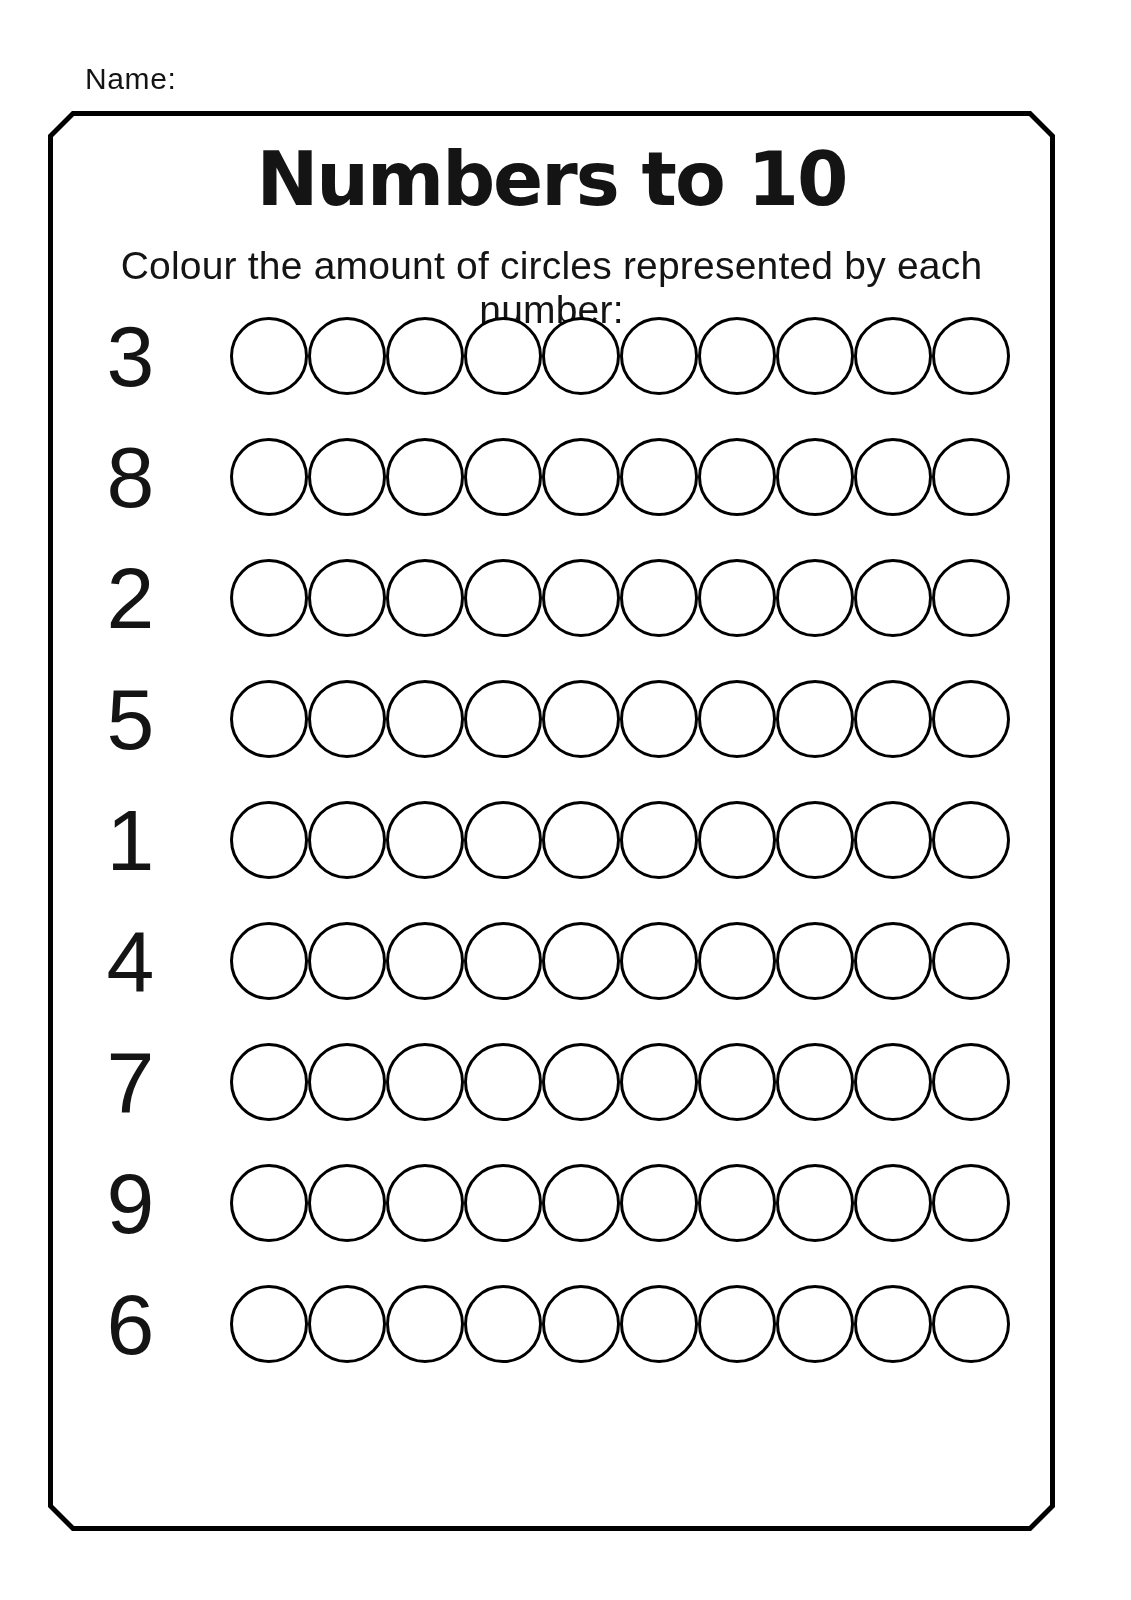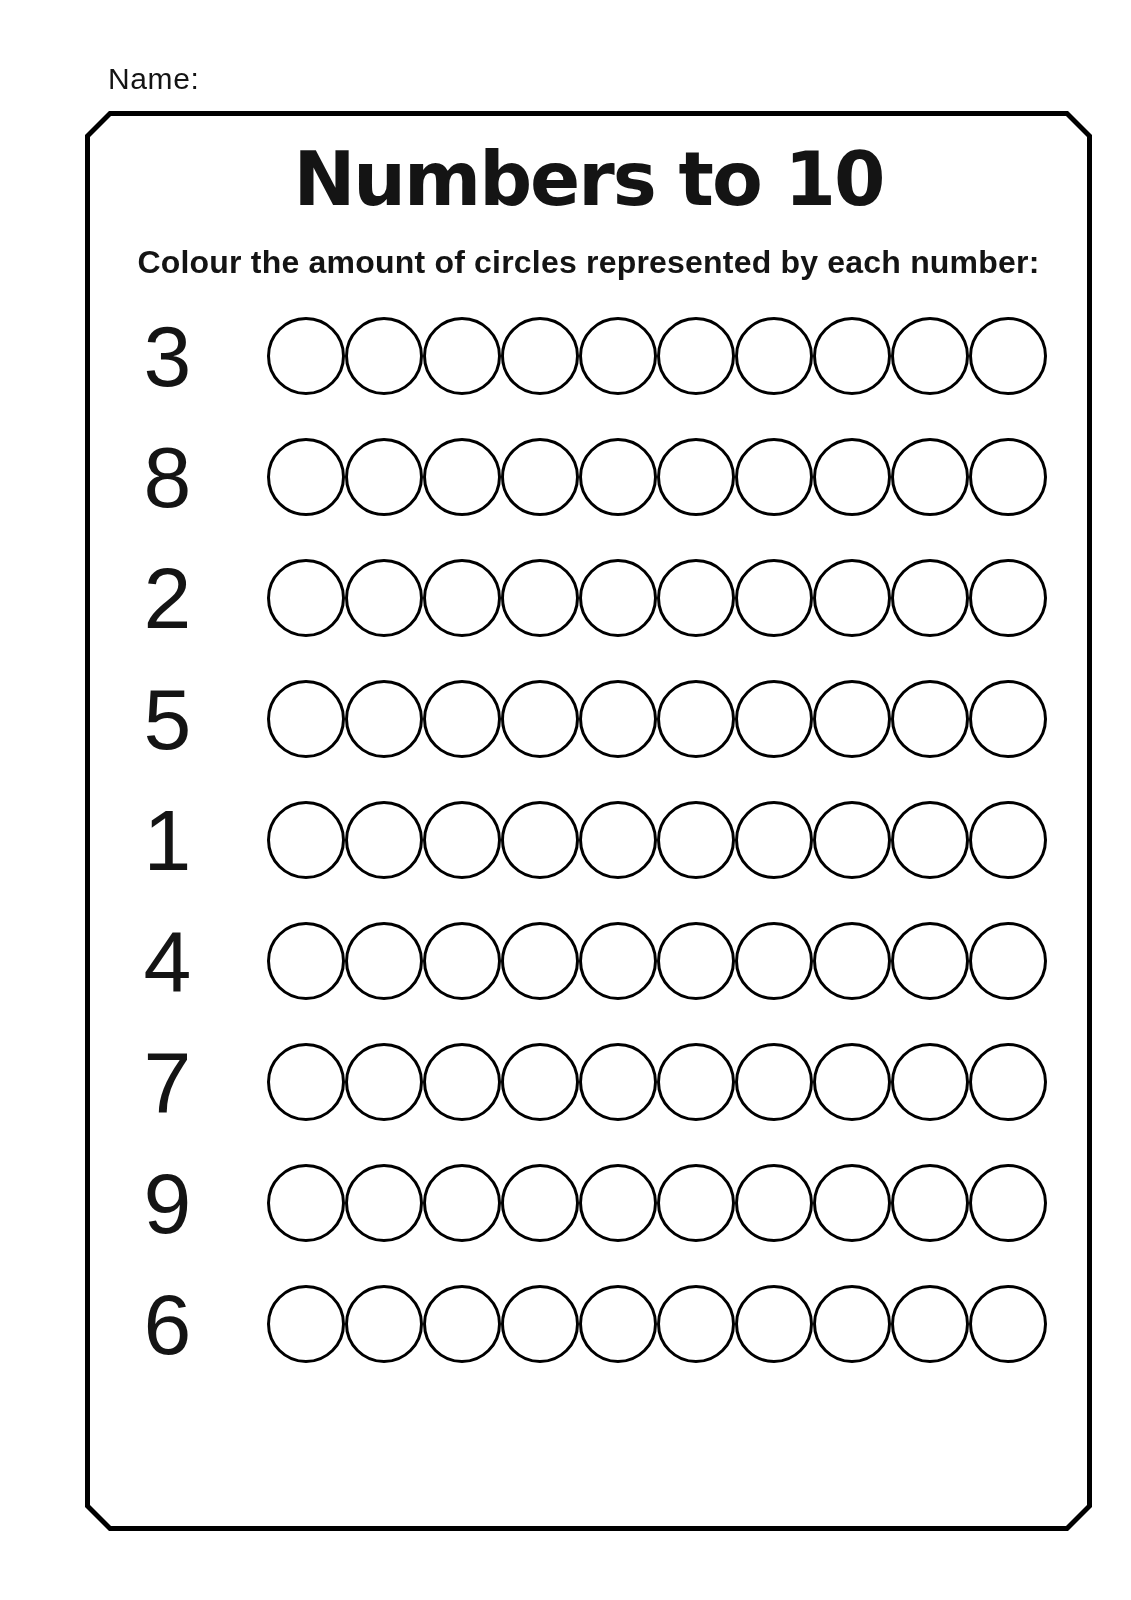--- a/index.html
+++ b/index.html
@@ -12,35 +12,34 @@
     height: 1600px;
     position: relative;
     overflow: hidden;
     font-family: "Liberation Sans", sans-serif;
     color: var(--ink, #141414);
   }
   .page {
     position: absolute;
     inset: 0;
     background: #ffffff;
-    margin-left: 23px;
   }
   .name-label {
     position: absolute;
     left: 85px;
     top: 62px;
     font-size: 30px;
     font-weight: 400;
     letter-spacing: 0.6px;
     color: var(--ink, #141414);
   }
   
   .frame-outer {
     position: absolute;
-    left: 62px;
+    left: 48px;
     top: 111px;
     width: 1007px;
     height: 1420px;
     background: var(--border, #000000);
     clip-path: polygon(
       24px 0, calc(100% - 24px) 0, 100% 24px,
       100% calc(100% - 24px), calc(100% - 24px) 100%,
       24px 100%, 0 calc(100% - 24px), 0 24px
     );
   }
@@ -67,22 +66,22 @@
     line-height: 1;
     letter-spacing: -2px;
     color: var(--ink, #141414);
   }
   .instruction {
     position: absolute;
     top: 128px;
     left: 0;
     width: 100%;
     text-align: center;
-    font-size: 32px;
-    font-weight: 700;
+    font-size: 39px;
+    font-weight: 400;
     letter-spacing: 0.2px;
     color: var(--ink, #141414);
   }
   .rows {
     position: absolute;
     top: 179px;
     left: 0;
     width: 100%;
   }
   .row {

